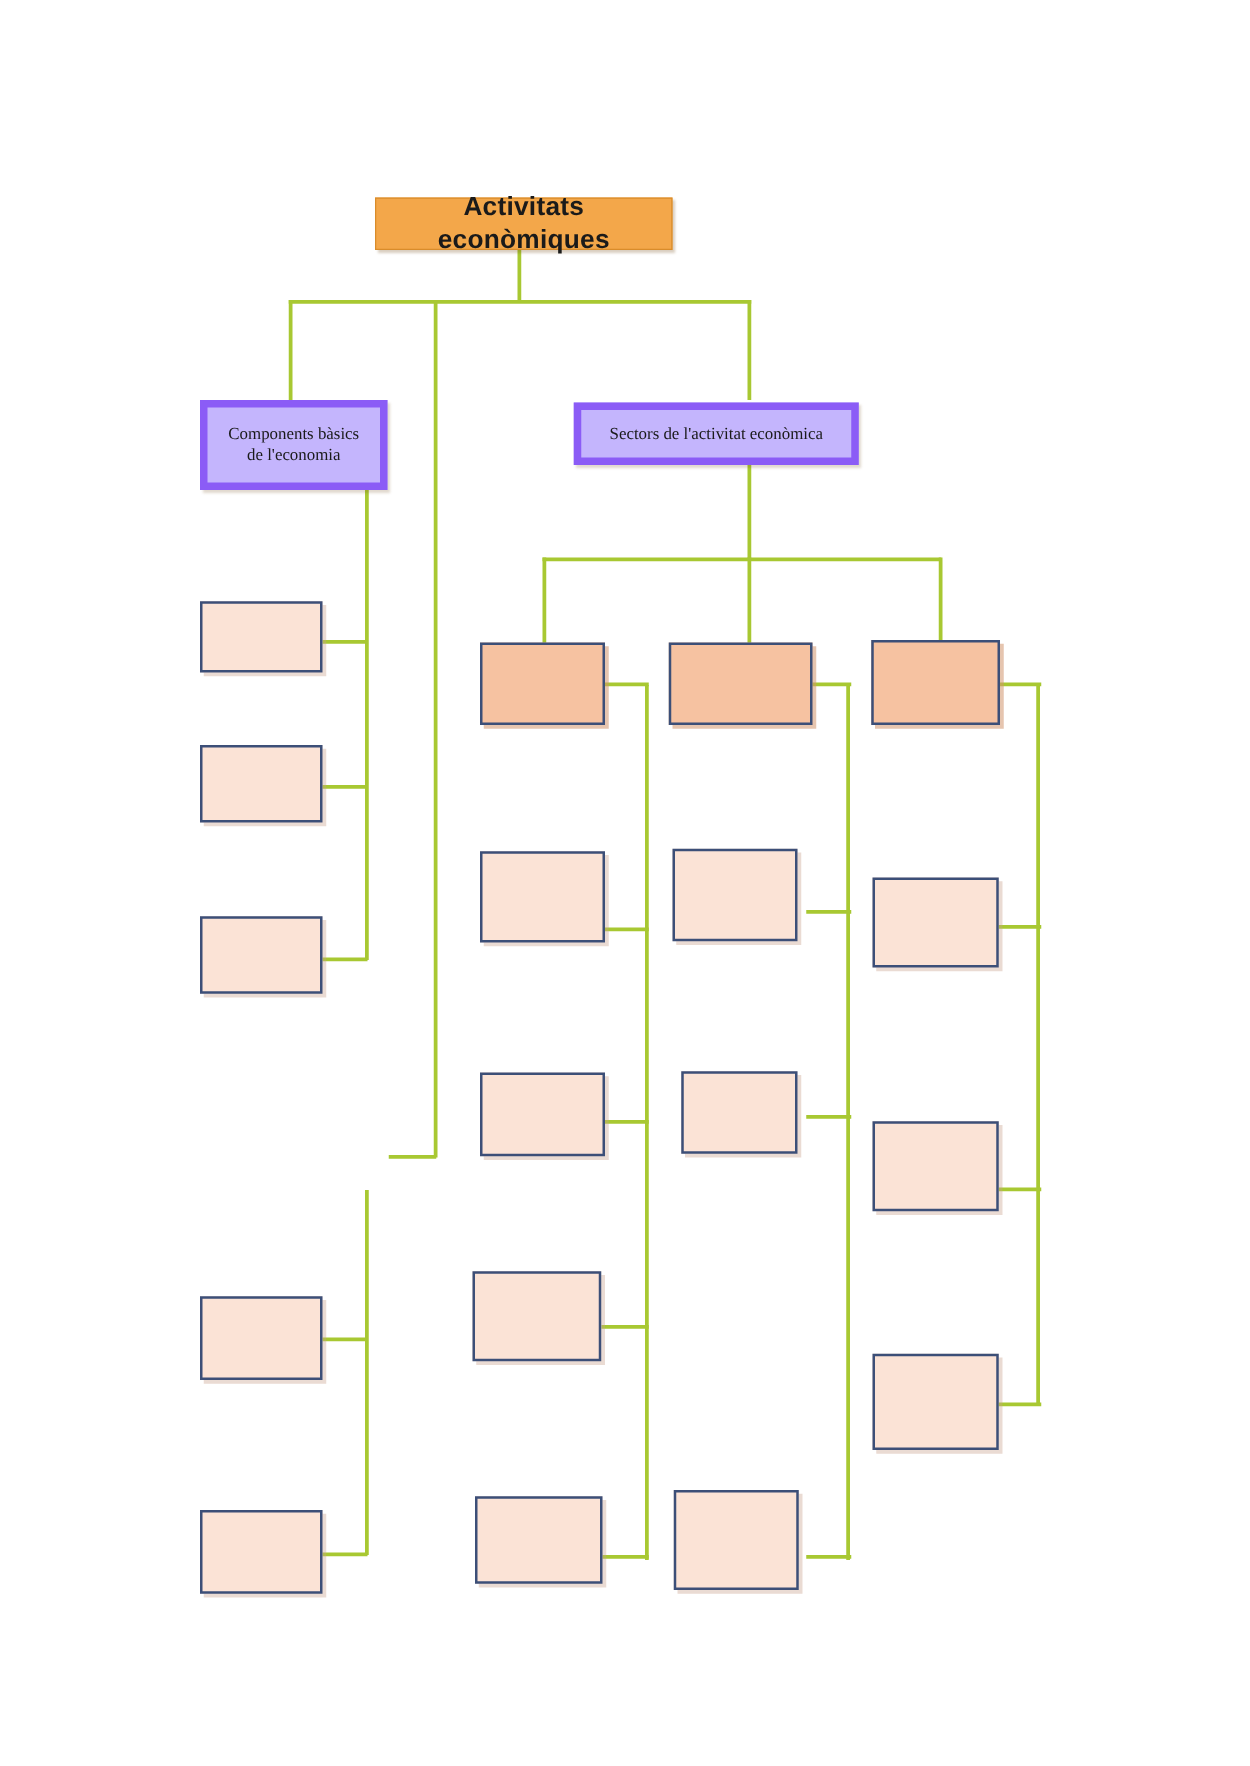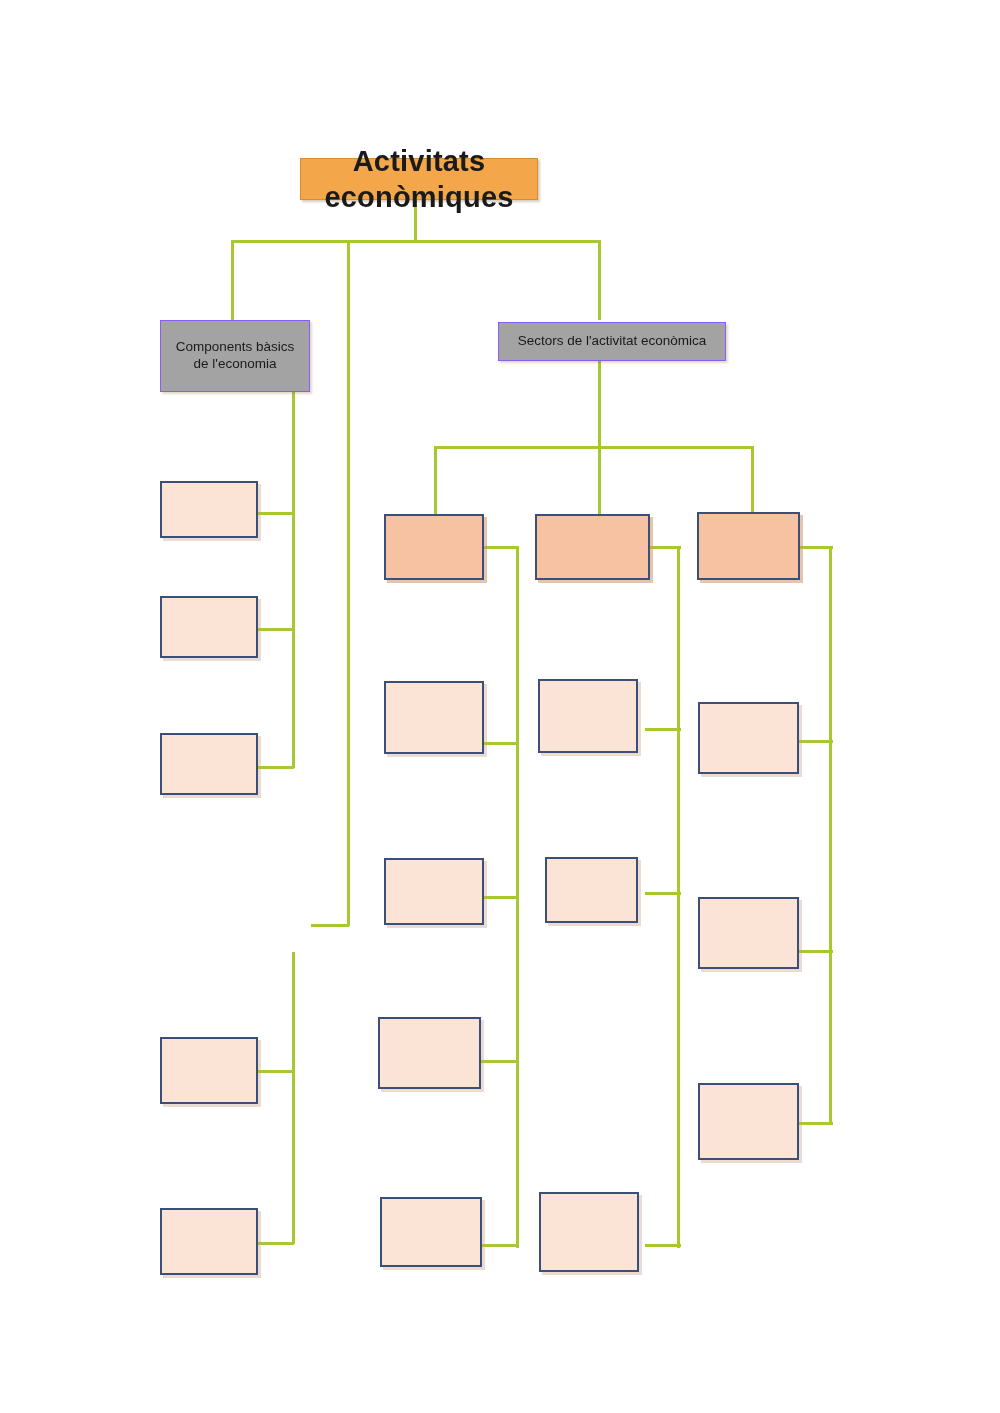--- a/index.html
+++ b/index.html
@@ -26,30 +26,31 @@
     text-align: center;
     line-height: 1.25;
     color: #1a1a1a;
   }
   
   .node-title {
     background: #f2aköz;
     background: #f3a74a;
     border: 1px solid #d98c2b;
     font-weight: bold;
-    font-size: 29px;
+    font-size: 21px;
     letter-spacing: 0.2px;
     box-shadow: 2px 2px 2px rgba(120, 80, 30, 0.28);
   }
   
   .node-branch {
-    background: #a3a3a3;
-    border: 1px solid #8b5cf6;
+    background: #c4b5fd;
+    border: 6px solid #8b5cf6;
     font-size: 13.5px;
     box-shadow: 2px 2px 2px rgba(120, 80, 30, 0.22);
+    font-family: Liberation Serif, serif;
   }
   
   .node-sector {
     background: #f6c2a1;
     border: 2px solid #3c4f78;
     box-shadow: 3px 3px 0 rgba(210, 150, 110, 0.55);
   }
   
   .node-blank {
     background: #fbe3d6;
@@ -114,21 +115,21 @@
   <div class="conn conn-h" style="left:797px; top:950px; width:36px;"></div>
   <div class="conn conn-h" style="left:797px; top:1122px; width:36px;"></div>
 
   <div class="node node-title" style="left:300px; top:158px; width:238px; height:42px;">Activitats econòmiques</div>
 
   <div class="node node-branch" style="left:160px; top:320px; width:150px; height:72px; flex-direction:column;">
     <span>Components bàsics</span>
     <span>de l'economia</span>
   </div>
 
-  <div class="node node-branch" style="left:498px; top:322px; width:228px; height:39px;">Sectors de l'activitat econòmica</div>
+  <div class="node node-branch" style="left:459px; top:322px; width:228px; height:50px;">Sectors de l'activitat econòmica</div>
 
 
   <div class="node node-blank" style="left:160px; top:481px; width:98px; height:57px;"></div>
   <div class="node node-blank" style="left:160px; top:596px; width:98px; height:62px;"></div>
   <div class="node node-blank" style="left:160px; top:733px; width:98px; height:62px;"></div>
 
   <div class="node node-blank" style="left:160px; top:1037px; width:98px; height:67px;"></div>
   <div class="node node-blank" style="left:160px; top:1208px; width:98px; height:67px;"></div>
 
   <div class="node node-sector" style="left:384px; top:514px; width:100px; height:66px;"></div>

